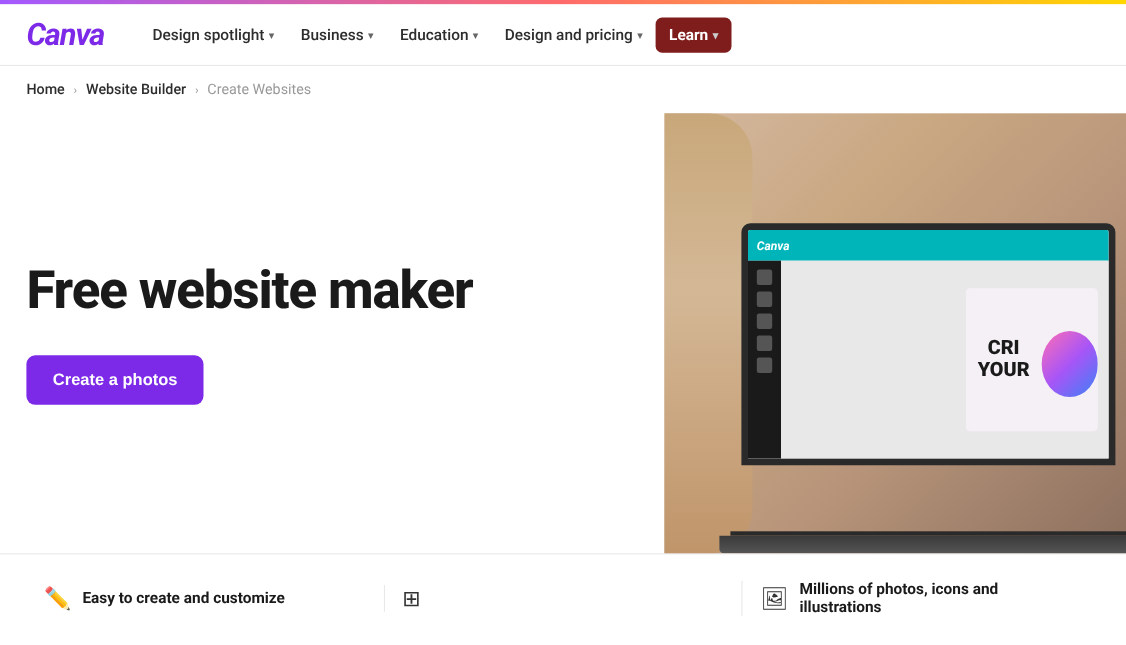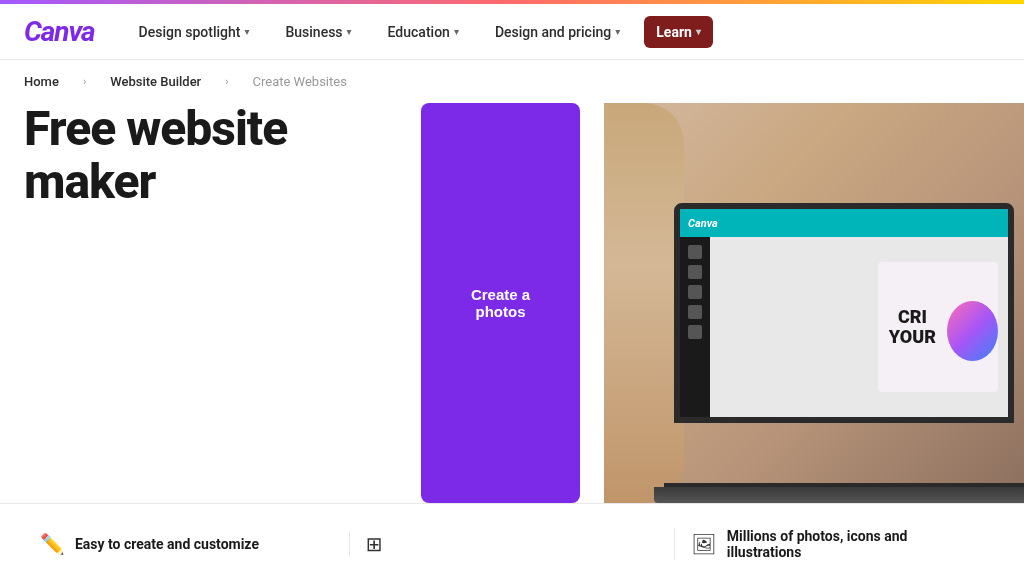--- a/index.html
+++ b/index.html
@@ -33,21 +33,21 @@
       font-weight: 700;
       color: #7d2ae8;
       font-style: italic;
       cursor: pointer;
       letter-spacing: -1px;
     }
 
     .nav {
       display: flex;
       align-items: center;
-      gap: 12px;
+      gap: 0;
       flex: 1;
     }
 
     .nav-item {
       display: flex;
       align-items: center;
       gap: 4px;
       padding: 8px 12px;
       font-size: 14px;
       color: #2d2d2d;
@@ -67,21 +67,21 @@
       color: #fff;
       font-weight: bold;
     }
 
     .nav-item.active .chevron { color: #ccc; }
 
     
     .breadcrumb {
       display: flex;
       align-items: center;
-      gap: 24px;
+      gap: 8px;
       padding: 14px 24px;
       font-size: 13px;
       color: #666;
     }
 
     .breadcrumb-item {
       color: #2d2d2d;
       cursor: pointer;
       font-weight: 500;
     }
@@ -97,21 +97,21 @@
 
     
     .main {
       display: flex;
       position: relative;
       height: calc(586px - 4px - 56px - 46px - 80px);
     }
 
     .hero-left {
       display: flex;
-      flex-direction: row;
+      flex-direction: column;
       justify-content: center;
       padding: 0 24px 0 24px;
       flex: 1;
     }
 
     .hero-title {
       font-size: 48px;
       font-weight: 800;
       color: #1a1a1a;
       line-height: 1.1;

